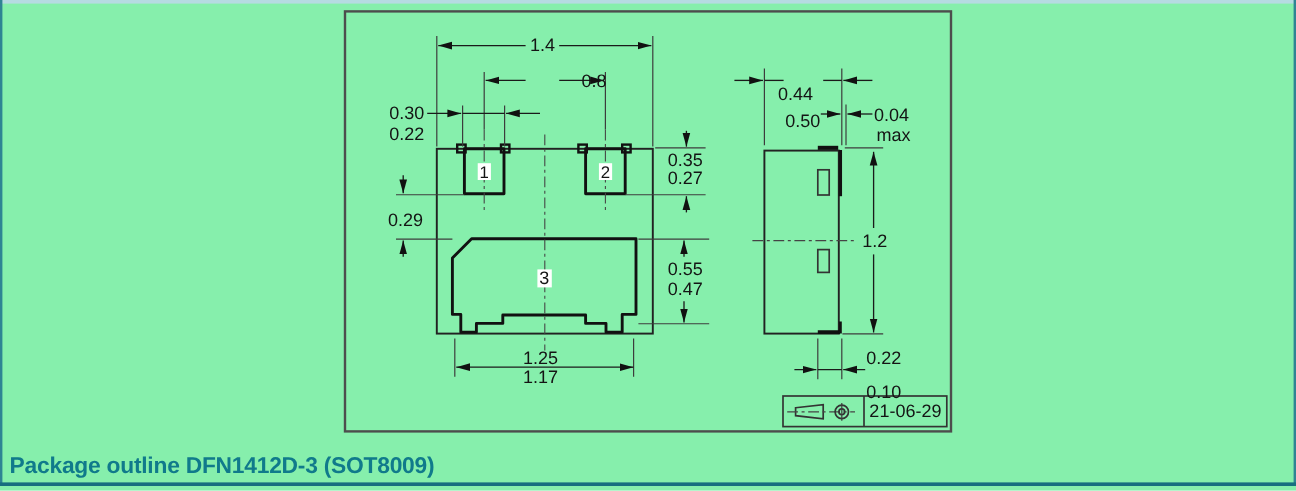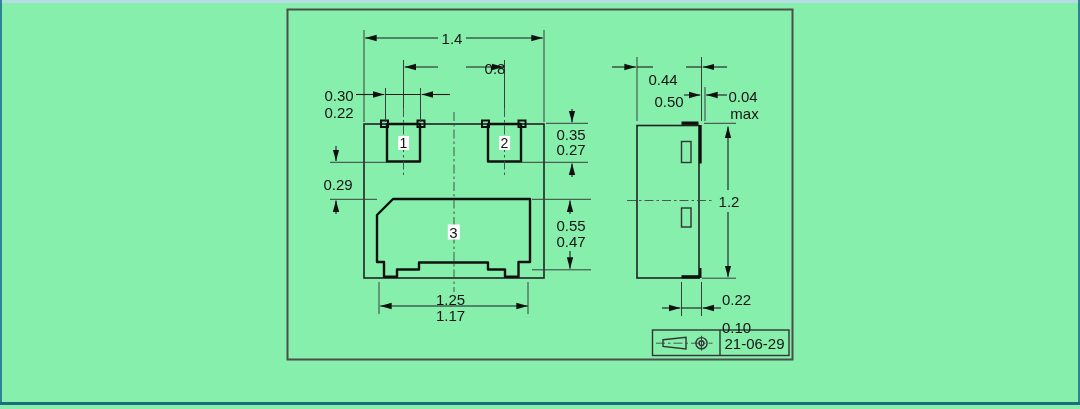--- a/index.html
+++ b/index.html
@@ -158,13 +158,14 @@
   <div class="t" style="left:669px;top:58.5px;margin-top:42px;">0.50</div>
   <div class="t" style="left:663px;top:78.5px;">0.44</div>
   <div class="t" style="left:743px;top:95.5px;">0.04</div>
   <div class="t" style="left:744.5px;top:112.5px;">max</div>
   <div class="t" style="left:729px;top:201px;">1.2</div>
   <div class="t" style="left:736.5px;top:299px;">0.22</div>
   <div class="t" style="left:736.5px;top:316px;margin-top:11px;">0.10</div>
 
   <div class="t" style="left:754.5px;top:343px;">21-06-29</div>
 
+  <div class="caption" style="color:#107a8b;">Package outline DFN1412D-3 (SOT8009)</div>
 </div>
 
 </body></html>

